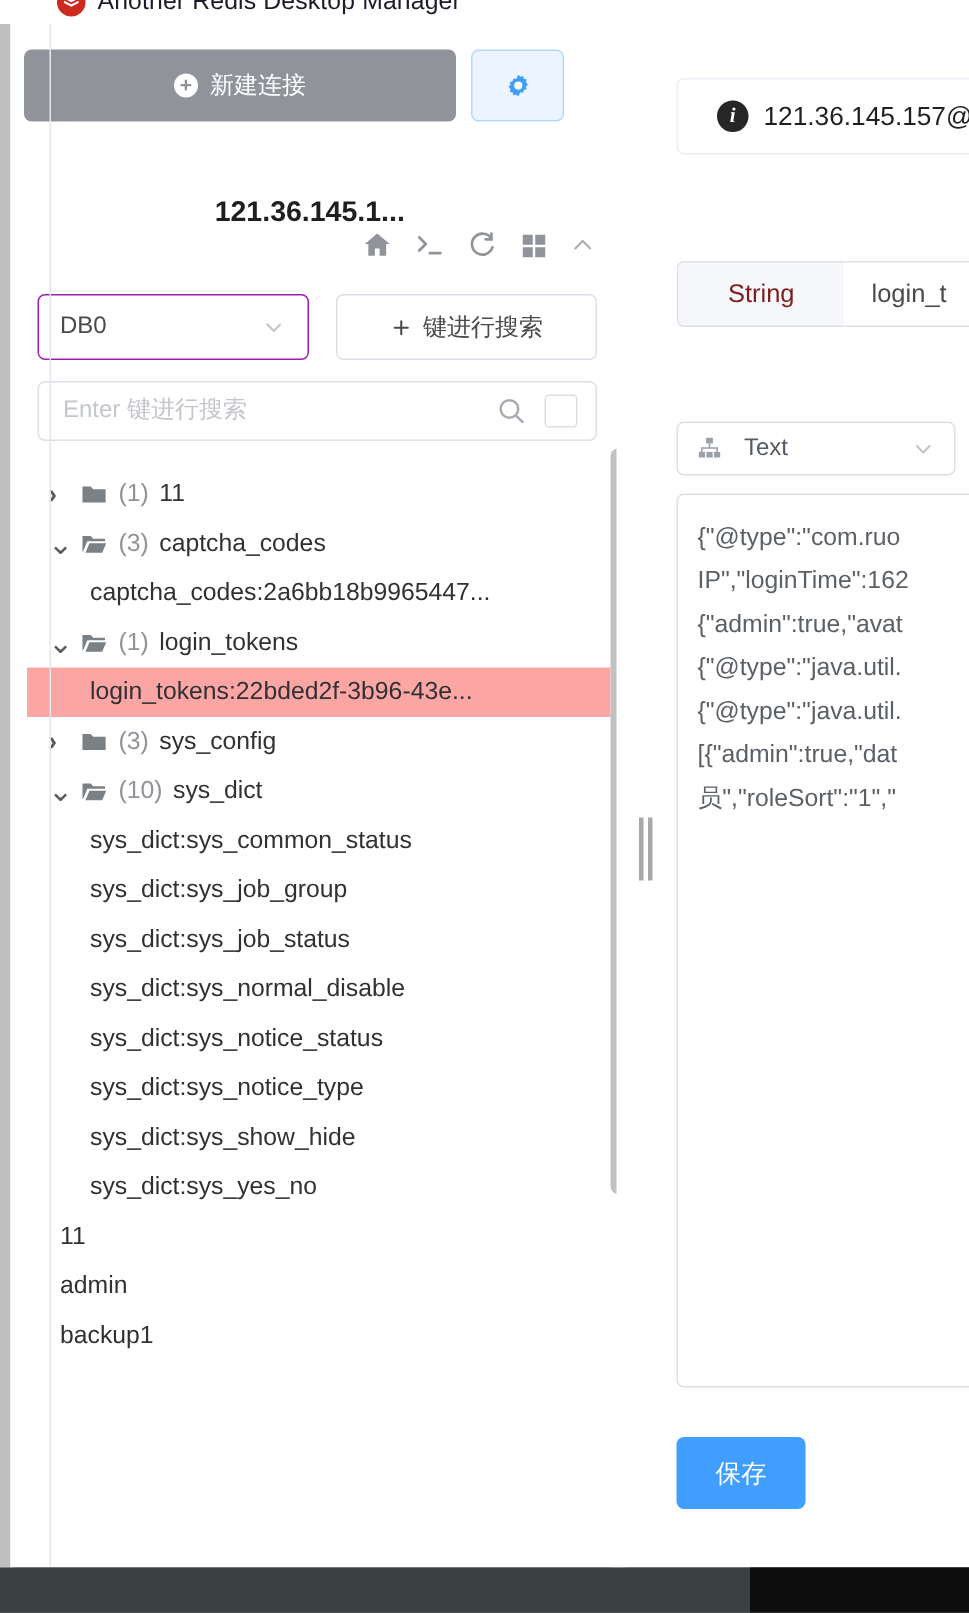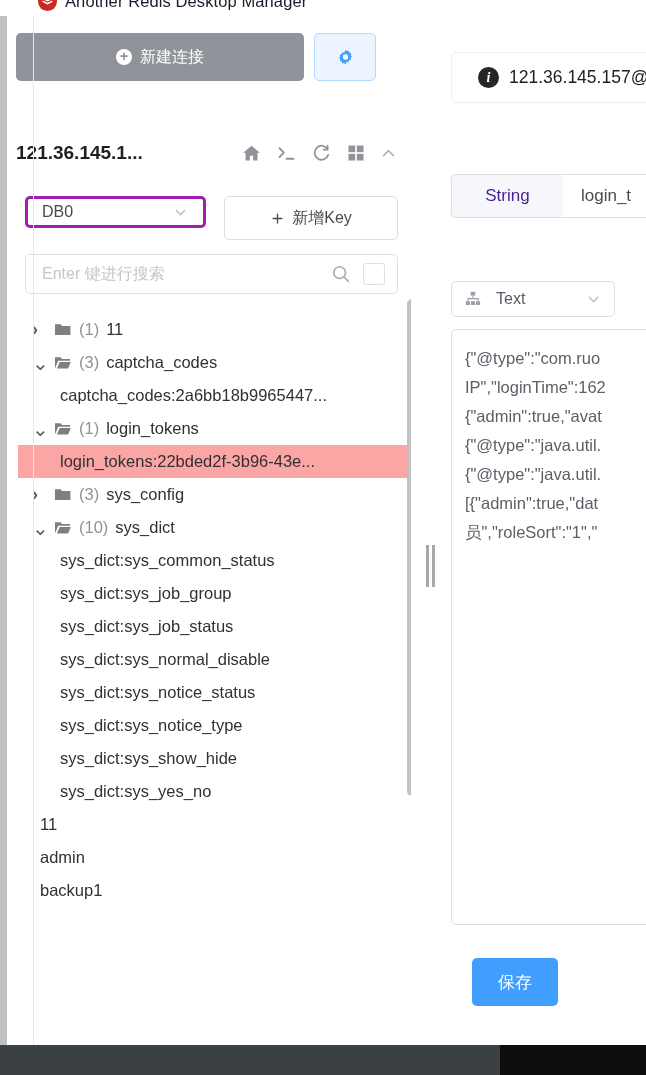--- a/index.html
+++ b/index.html
@@ -73,40 +73,40 @@
   #btn-settings {
     width: 62px; height: 48px;
     background: #ecf5ff; border: 1px solid #b3d8ff; border-radius: 5px;
     display: flex; align-items: center; justify-content: center;
     cursor: pointer;
   }
   
   #conn-header {
     position: absolute; left: 7px; top: 115px;
     width: 381px; height: 44px;
-    display: flex; align-items: center;
+    display: flex; align-items: center; flex-direction: column;
   }
   #conn-name {
     font-size: 19px; font-weight: bold; color: #1f1f1f;
     white-space: nowrap;
   }
   #conn-icons {
     margin-left: auto; display: flex; align-items: center; gap: 14px;
     color: #909399;
   }
   #conn-icons .ico { cursor: pointer; display: block; }
   
   #db-row {
     position: absolute; left: 16px; top: 180px;
     width: 373px; height: 44px;
     display: flex; gap: 18px;
   }
   #db-select {
-    width: 181px; height: 32px;
-    border: 3px solid #a21caf; border-radius: 5px;
+    width: 181px; height: 44px;
+    border: 1px solid #a21caf; border-radius: 5px;
     display: flex; align-items: center; padding: 0 14px;
     font-size: 16px; color: #4a4a4a; background: #fff; cursor: pointer;
   }
   #db-select .caret { margin-left: auto; color: #c0c4cc; }
   #btn-add-key {
     width: 174px; height: 44px;
     border: 1px solid #dcdfe6; border-radius: 5px;
     display: flex; align-items: center; justify-content: center; gap: 7px;
     font-size: 16px; color: #4a4a4a; background: #fff; cursor: pointer;
     font-family: "Liberation Sans", sans-serif;
@@ -199,36 +199,36 @@
     position: absolute; left: 6px; top: 158px;
     width: 300px; height: 44px;
     display: flex;
   }
   #key-type-badge {
     width: 112px; height: 44px;
     background: #f5f7fa; border: 1px solid #dcdfe6;
     border-right: none;
     border-radius: 5px 0 0 5px;
     display: flex; align-items: center; justify-content: center;
-    font-size: 17px; color: #4c1d95;
+    font-size: 17px; color: #7f1d1d;
   }
   #key-name-input {
     width: 188px; height: 44px;
     border: 1px solid #dcdfe6; border-left: none; border-radius: 0 5px 5px 0;
     padding-left: 18px; font-size: 17px; color: #4a4a4a;
     outline: none; background: #fff;
     font-family: "Liberation Sans", sans-serif;
   }
   #format-row {
     position: absolute; left: 6px; top: 265px;
     width: 250px; height: 36px;
     display: flex; align-items: center; gap: 10px;
   }
   #format-select {
-    width: 164px; height: 36px;
+    width: 186px; height: 36px;
     border: 1px solid #dcdfe6; border-radius: 5px;
     display: flex; align-items: center; padding: 12px 12px;
     font-size: 16px; color: #555a63; background: #fff; cursor: pointer;
   }
   #format-select .fmt-label { margin-left: 14px; }
   #format-select .caret { margin-left: auto; color: #c0c4cc; }
   #value-box {
     position: absolute; left: 6px; top: 313px;
     width: 260px; height: 596px;
     border: 1px solid #dcdfe6; border-radius: 5px;
@@ -238,21 +238,20 @@
   #value-box .vline {
     font-size: 16.5px; color: #5b5f66; line-height: 29px;
     white-space: nowrap; font-family: "Liberation Sans", sans-serif;
   }
   #btn-save {
     position: absolute; left: 6px; top: 942px;
     width: 86px; height: 48px;
     background: #409eff; border: none; border-radius: 5px;
     color: #ffffff; font-size: 17px; cursor: pointer;
     font-family: Liberation Serif, serif;
-    margin-left: 21px;
   }
   
   #taskbar {
     position: absolute; left: 0; top: 1045px;
     width: 646px; height: 30px;
     background: #3b4143;
   }
   #taskbar-right {
     position: absolute; left: 500px; top: 0;
     width: 146px; height: 30px; background: #0d0d0d;
@@ -318,21 +317,21 @@
       <div id="db-select">
         <span>DB0</span>
         <svg class="caret" width="17" height="17" viewBox="0 0 24 24">
           <path fill="none" stroke="#c0c4cc" stroke-width="2" stroke-linecap="round" d="M6 9l6 6 6-6"></path>
         </svg>
       </div>
       <button id="btn-add-key">
         <svg width="15" height="15" viewBox="0 0 24 24">
           <path fill="none" stroke="#4a4a4a" stroke-width="2.2" stroke-linecap="round" d="M12 5v14M5 12h14"></path>
         </svg>
-        <span>新增Key</span>
+        <span>键进行搜索</span>
       </button>
     </div>
 
     <div id="search-box">
       <input id="search-input" type="text" placeholder="Enter 键进行搜索" style="">
       <svg width="22" height="22" viewBox="0 0 24 24">
         <circle cx="10.5" cy="10.5" r="6.4" fill="none" stroke="#a9acb3" stroke-width="1.8"></circle>
         <path d="M15.3 15.3L20 20" stroke="#a9acb3" stroke-width="1.8" stroke-linecap="round"></path>
       </svg>
       <span id="search-check"></span>

